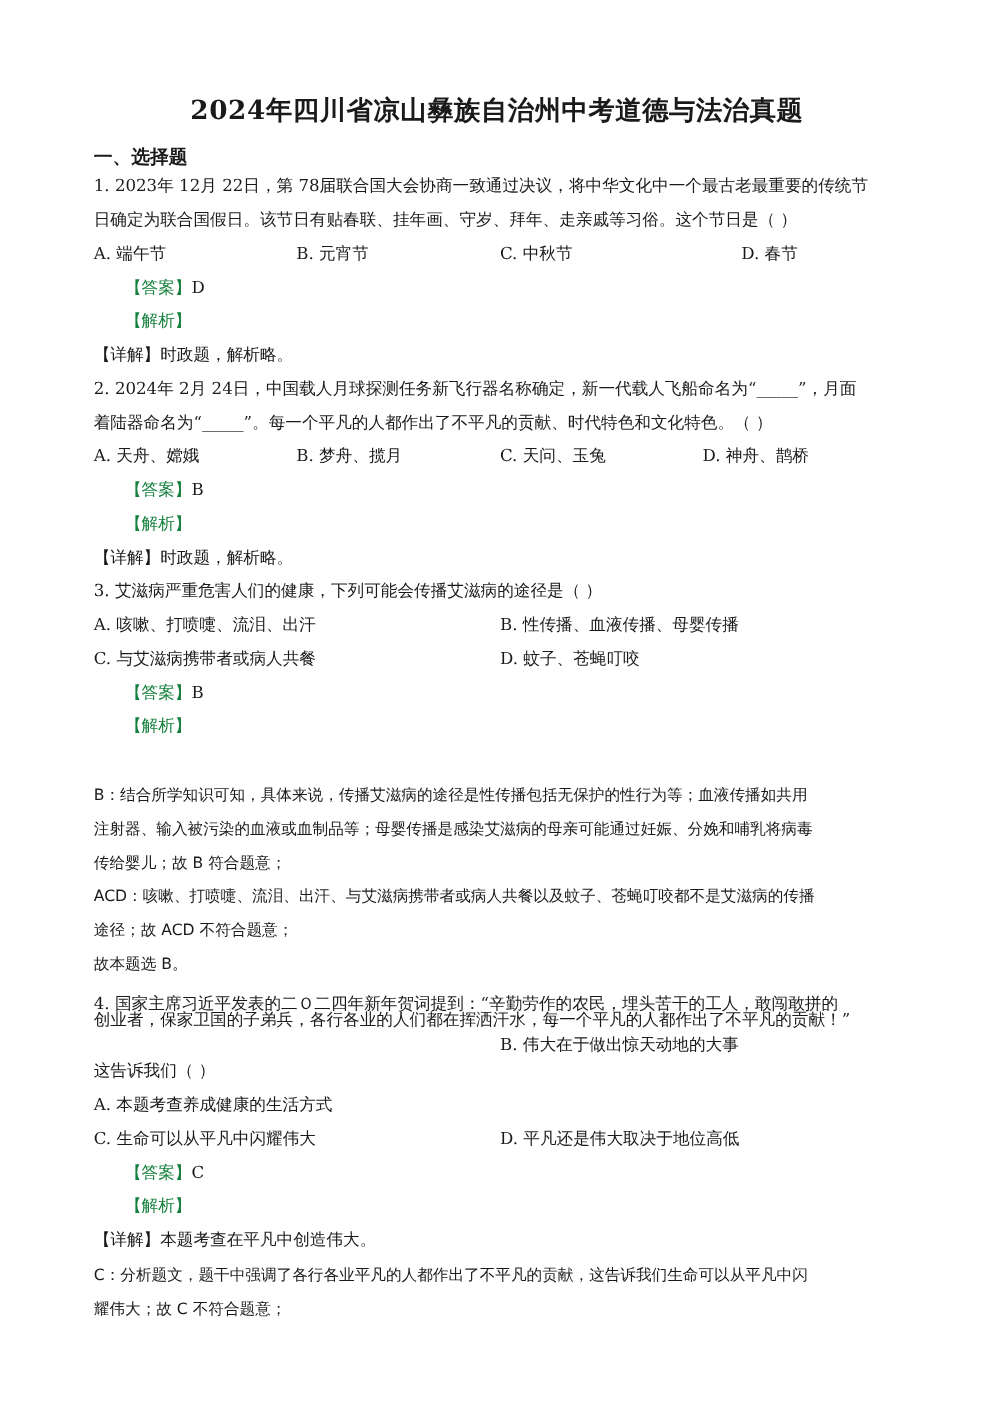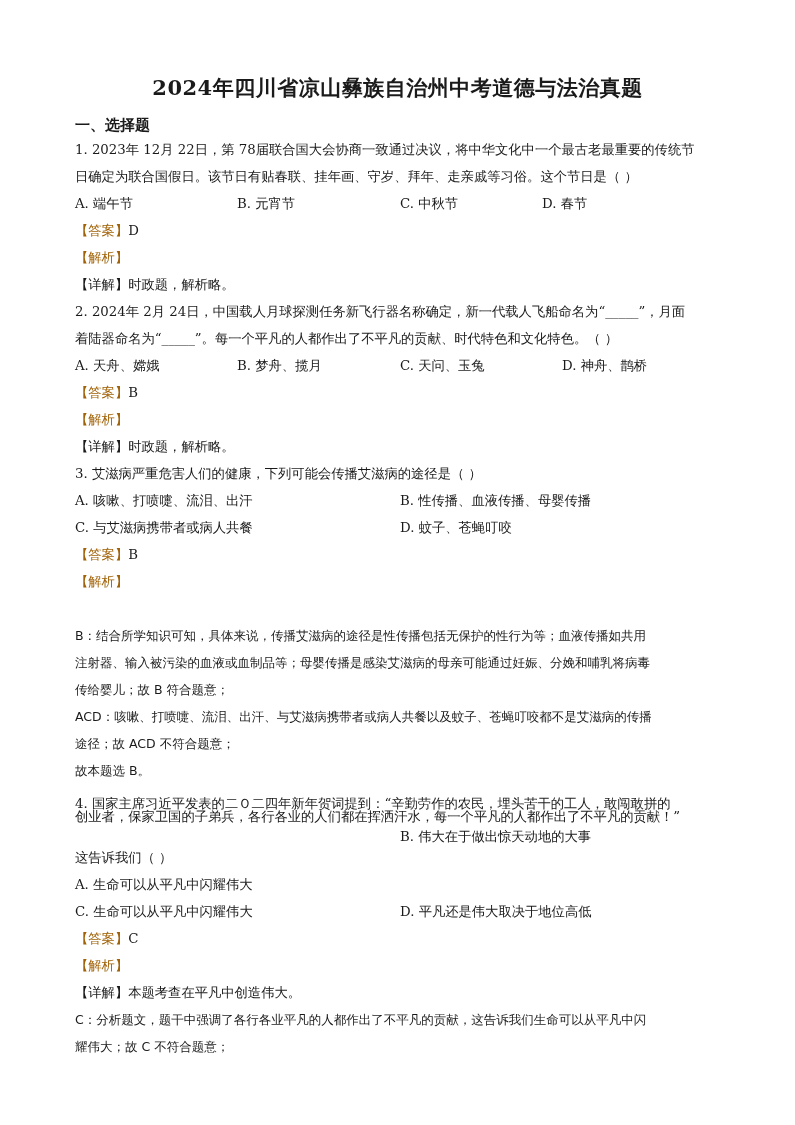--- a/index.html
+++ b/index.html
@@ -4,36 +4,36 @@
 <style>
   html, body { margin: 0; padding: 0; background: #ffffff; }
   body { width: 795px; height: 1125px; overflow: hidden; position: relative;
          font-family: "DejaVu Serif", "Liberation Serif", serif; color: #1a1a1a; }
   .page { position: absolute; left: 0; top: 0; width: 795px; height: 980px; }
   .title { position: absolute; top: 74px; left: 0; width: 795px; text-align: center;
            font-size: 21px; font-weight: bold; letter-spacing: 0.5px; }
   .section { position: absolute; left: 75px; top: 116px; font-size: 15px; font-weight: bold; text-align: right; }
   .line { position: absolute; left: 75px; font-size: 13.3px; white-space: nowrap; line-height: 18px; }
   .opt { position: absolute; font-size: 13.3px; white-space: nowrap; line-height: 18px; }
-  .lbl { color: #a16207; }
+  .lbl { color: #15803d; margin-left: 25px; }
   .sans { font-family: "DejaVu Sans", "Liberation Sans", sans-serif; font-size: 12.5px; }
 </style>
 </head>
 <body>
 
 <div class="page">
   <div class="title">2024年四川省凉山彝族自治州中考道德与法治真题</div>
   <div class="section">一、选择题</div>
 
   <div class="line" style="top:141px">1. 2023年 12月 22日，第 78届联合国大会协商一致通过决议，将中华文化中一个最古老最重要的传统节</div>
   <div class="line" style="top:168px">日确定为联合国假日。该节日有贴春联、挂年画、守岁、拜年、走亲戚等习俗。这个节日是（    ）</div>
   <div class="opt" style="top:195px;left:75px">A. 端午节</div>
   <div class="opt" style="top:195px;left:237px">B. 元宵节</div>
   <div class="opt" style="top:195px;left:400px">C. 中秋节</div>
-  <div class="opt" style="top:195px;left:542px">D. 春节</div>
+  <div class="opt" style="top:195px;left:593px">D. 春节</div>
   <div class="line" style="top:222px"><span class="lbl">【答案】</span><span>D</span></div>
   <div class="line lbl" style="top:249px">【解析】</div>
   <div class="line" style="top:276px"><span>【详解】</span><span>时政题，解析略。</span></div>
 
   <div class="line" style="top:303px">2. 2024年 2月 24日，中国载人月球探测任务新飞行器名称确定，新一代载人飞船命名为“_____”，月面</div>
   <div class="line" style="top:330px">着陆器命名为“_____”。每一个平凡的人都作出了不平凡的贡献、时代特色和文化特色。（    ）</div>
   <div class="opt" style="top:357px;left:75px">A. 天舟、嫦娥</div>
   <div class="opt" style="top:357px;left:237px">B. 梦舟、揽月</div>
   <div class="opt" style="top:357px;left:400px">C. 天问、玉兔</div>
   <div class="opt" style="top:357px;left:562px">D. 神舟、鹊桥</div>
@@ -51,21 +51,21 @@
   <div class="line sans" style="top:627px">B：结合所学知识可知，具体来说，传播艾滋病的途径是性传播包括无保护的性行为等；血液传播如共用</div>
   <div class="line sans" style="top:654px">注射器、输入被污染的血液或血制品等；母婴传播是感染艾滋病的母亲可能通过妊娠、分娩和哺乳将病毒</div>
   <div class="line sans" style="top:681px">传给婴儿；故 B 符合题意；</div>
   <div class="line sans" style="top:708px">ACD：咳嗽、打喷嚏、流泪、出汗、与艾滋病携带者或病人共餐以及蚊子、苍蝇叮咬都不是艾滋病的传播</div>
   <div class="line sans" style="top:735px">途径；故 ACD 不符合题意；</div>
   <div class="line sans" style="top:762px">故本题选 B。</div>
 
   <div class="line" style="top:795px">4. 国家主席习近平发表的二Ｏ二四年新年贺词提到：“辛勤劳作的农民，埋头苦干的工人，敢闯敢拼的</div>
   <div class="line" style="top:808px">创业者，保家卫国的子弟兵，各行各业的人们都在挥洒汗水，每一个平凡的人都作出了不平凡的贡献！”</div>
   <div class="line" style="top:849px">这告诉我们（    ）</div>
-  <div class="opt" style="top:876px;left:75px">A. 生命可以从平凡中闪耀伟大</div>
+  <div class="opt" style="top:876px;left:75px">A. 本题考查养成健康的生活方式</div>
   <div class="opt" style="top:828px;left:400px">B. 伟大在于做出惊天动地的大事</div>
   <div class="opt" style="top:903px;left:75px">C. 生命可以从平凡中闪耀伟大</div>
   <div class="opt" style="top:903px;left:400px">D. 平凡还是伟大取决于地位高低</div>
   <div class="line" style="top:930px"><span class="lbl">【答案】</span><span>C</span></div>
   <div class="line lbl" style="top:957px">【解析】</div>
   <div class="line" style="top:984px"><span>【详解】</span><span>本题考查在平凡中创造伟大。</span></div>
   <div class="line sans" style="top:1011px">C：分析题文，题干中强调了各行各业平凡的人都作出了不平凡的贡献，这告诉我们生命可以从平凡中闪</div>
   <div class="line sans" style="top:1038px">耀伟大；故 C 不符合题意；</div>
 </div>
 

